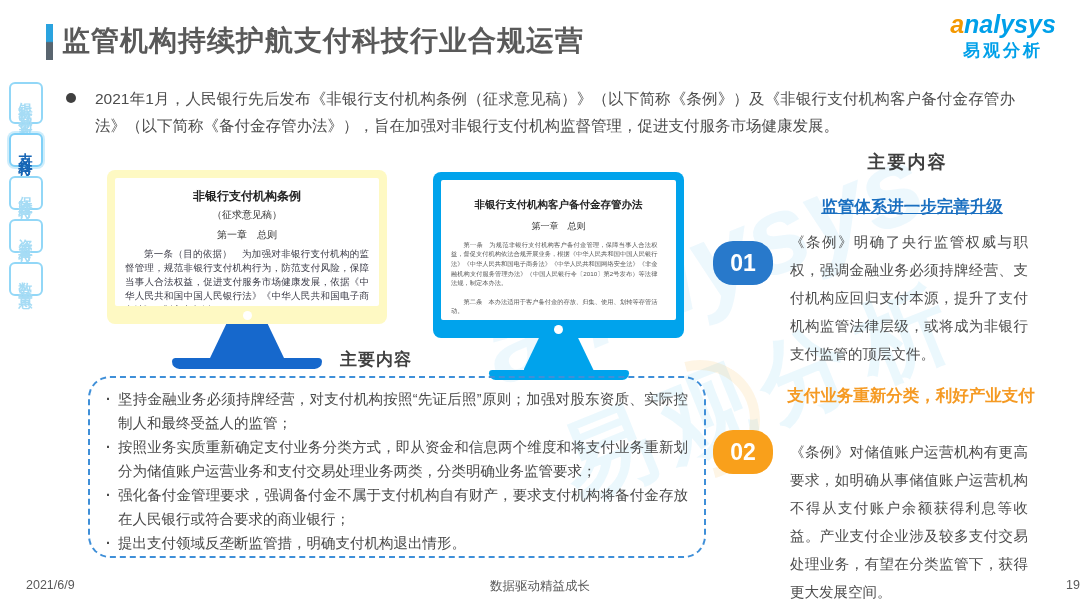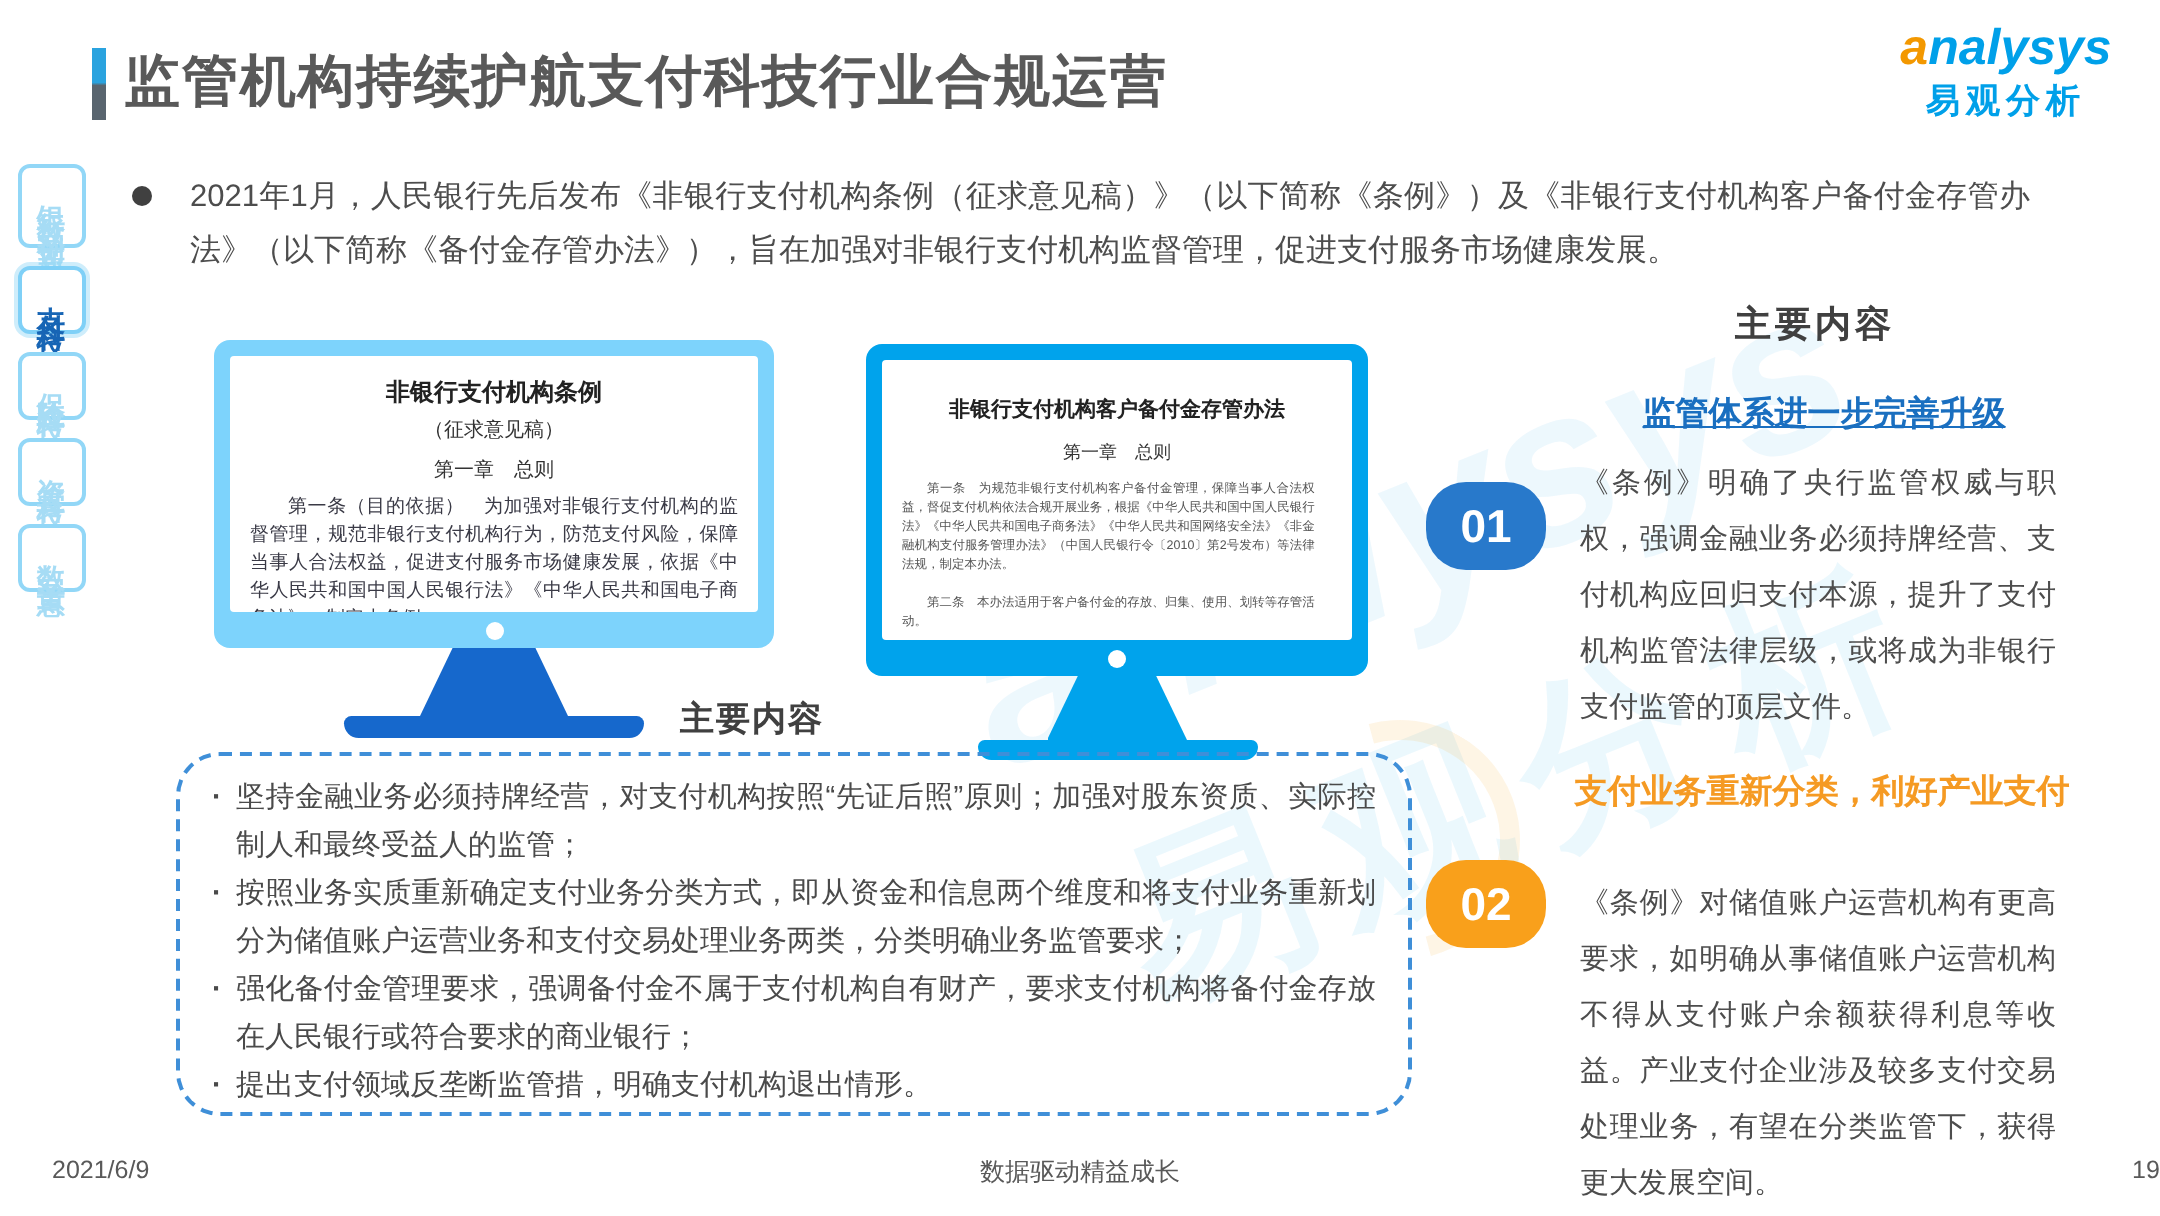--- a/index.html
+++ b/index.html
@@ -54,21 +54,21 @@
   .mon-frame { border-radius:8px; padding:8px 8px 0 8px; }
   .mon-screen { background:#ffffff; border-radius:2px; overflow:hidden; padding:8px 10px; }
   .mon-bezel { height:18px; display:flex; align-items:center; justify-content:center; }
   .mon-dot { width:9px; height:9px; border-radius:50%; background:#ffffff; }
   .mon-neck { margin:0 auto; clip-path:polygon(22% 0, 78% 0, 100% 100%, 0 100%); }
   .mon-base { margin:0 auto; border-radius:4px 4px 8px 8px; }
   .doc-title { text-align:center; font-weight:bold; color:#222; }
   .doc-sub { text-align:center; color:#333; }
   .doc-chap { text-align:center; color:#333; }
   .doc-body { color:#3a3a46; text-align:justify; }
-  .m1 .mon-frame { background:#7dd3fc; }
+  .m1 .mon-frame { background:#fef9c3; }
   .m1 .mon-neck, .m1 .mon-base { background:#1668cc; }
   .m2 .mon-frame { background:#00a3ec; }
   .m2 .mon-neck, .m2 .mon-base { background:#00a3ec; }
 
   .m1 { left:107px; top:170px; width:280px; }
   .m1 .mon-screen { height:128px; }
   .m1 .doc-title { font-size:12px; margin-top:2px; }
   .m1 .doc-sub { font-size:10px; margin-top:3px; }
   .m1 .doc-chap { font-size:10px; margin-top:6px; }
   .m1 .doc-body { font-size:9.5px; line-height:14px; margin-top:5px; text-indent:2em; }

